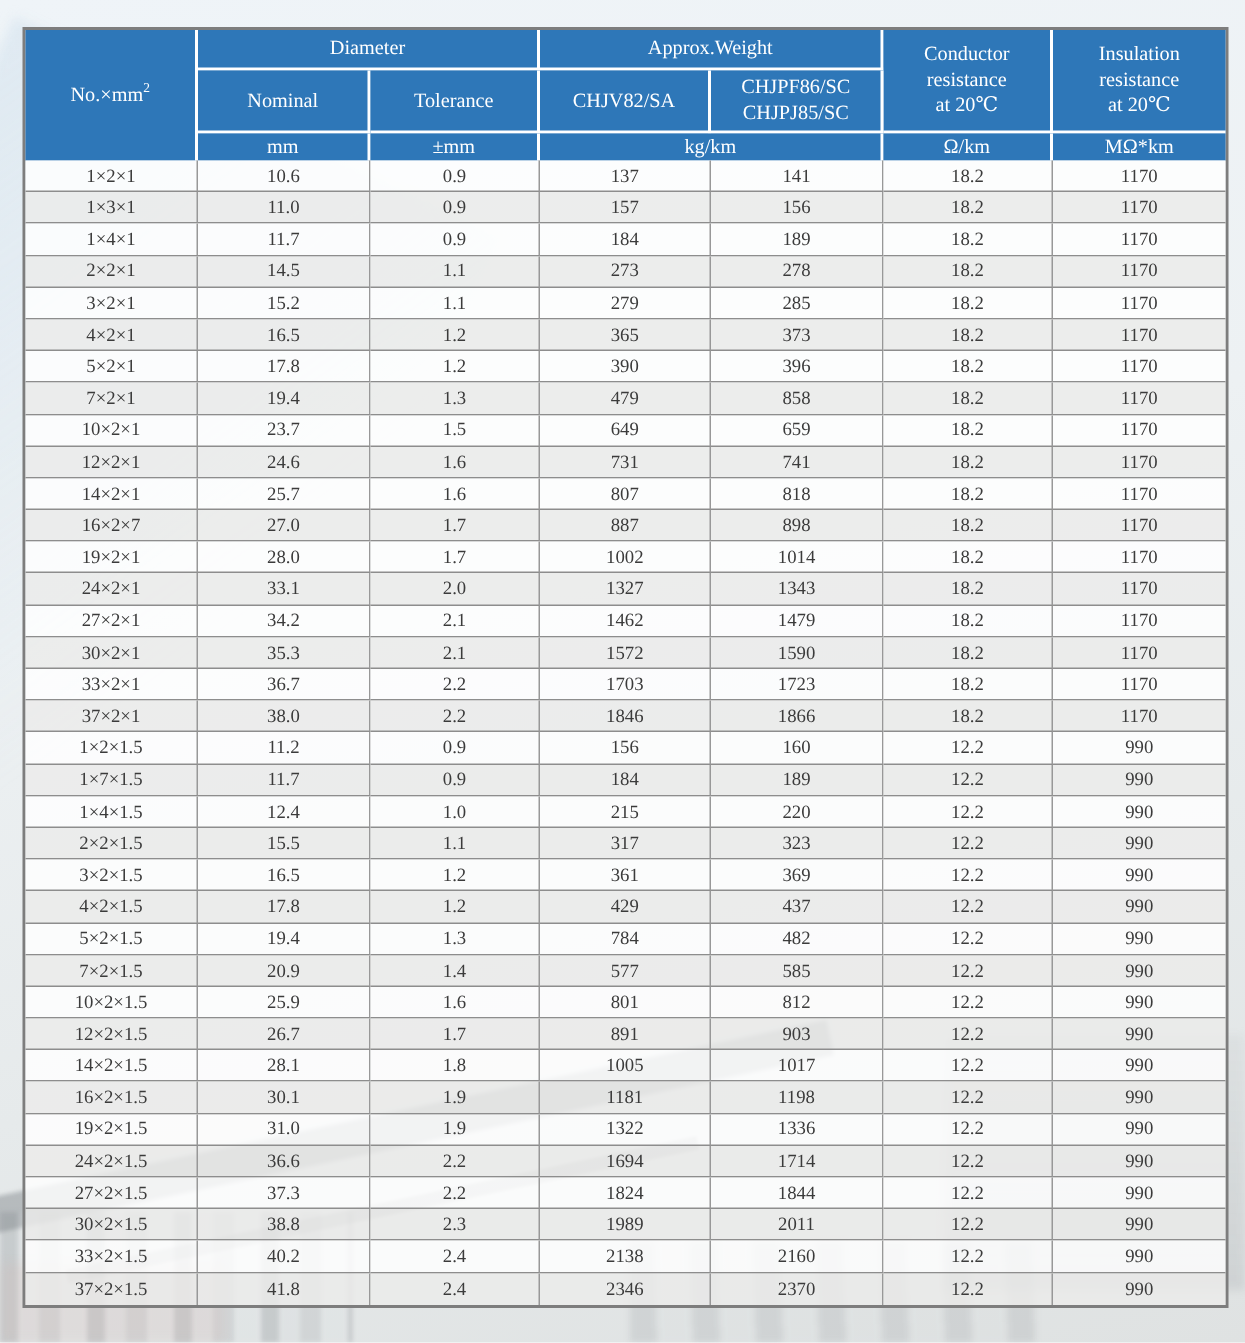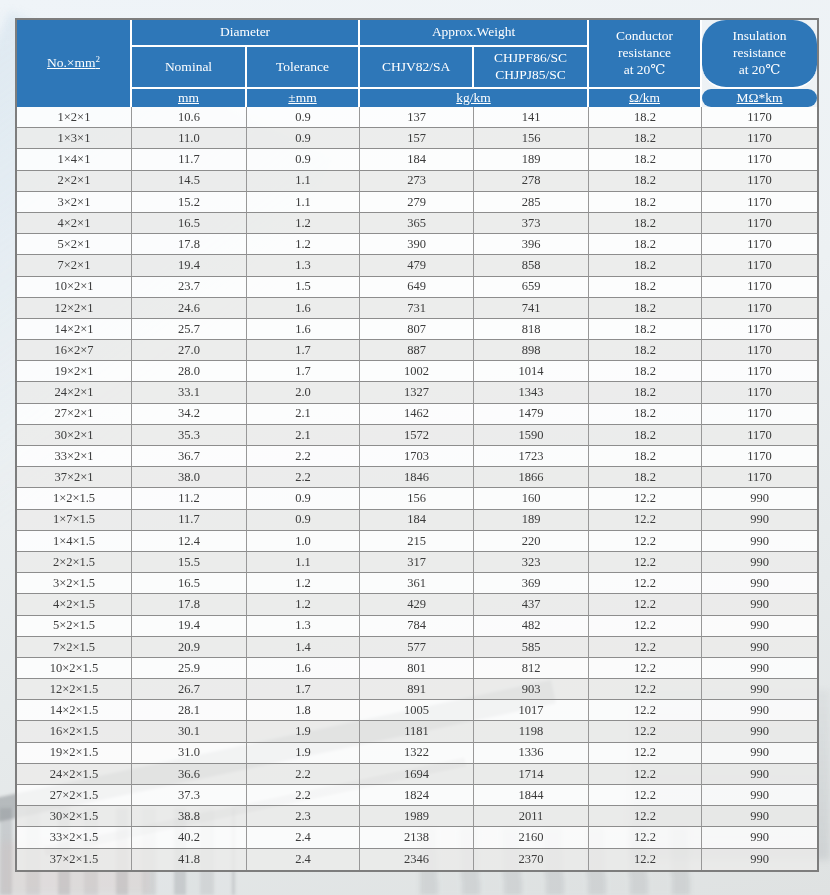--- a/index.html
+++ b/index.html
@@ -66,22 +66,22 @@
     background: #2e77b8;
     color: #ffffff;
     font-weight: normal;
     font-size: 13.5px;
     white-space: pre-line;
     line-height: 1.25;
     border-right: 2px solid #ffffff;
     border-bottom: 2px solid #ffffff;
     padding: 0 2px;
   }
-  thead th.no-r { border-right: none; border-radius: 24px; }
-  thead th.no-b { border-bottom: none; text-decoration: underline; }
+  thead th.no-r { border-right: none; }
+  thead th.no-b { border-bottom: none; }
   thead tr.h-top th { height: 27px; }
   thead tr.h-mid th { height: 42px; }
   thead tr.h-unit th { height: 18px; }
   thead th sup { font-size: 9px; vertical-align: super; line-height: 0; }
 
   tbody td {
     height: 21.2px;
     font-size: 12.5px;
     color: #3b3b3b;
     background: rgba(255,255,255,0.82);

